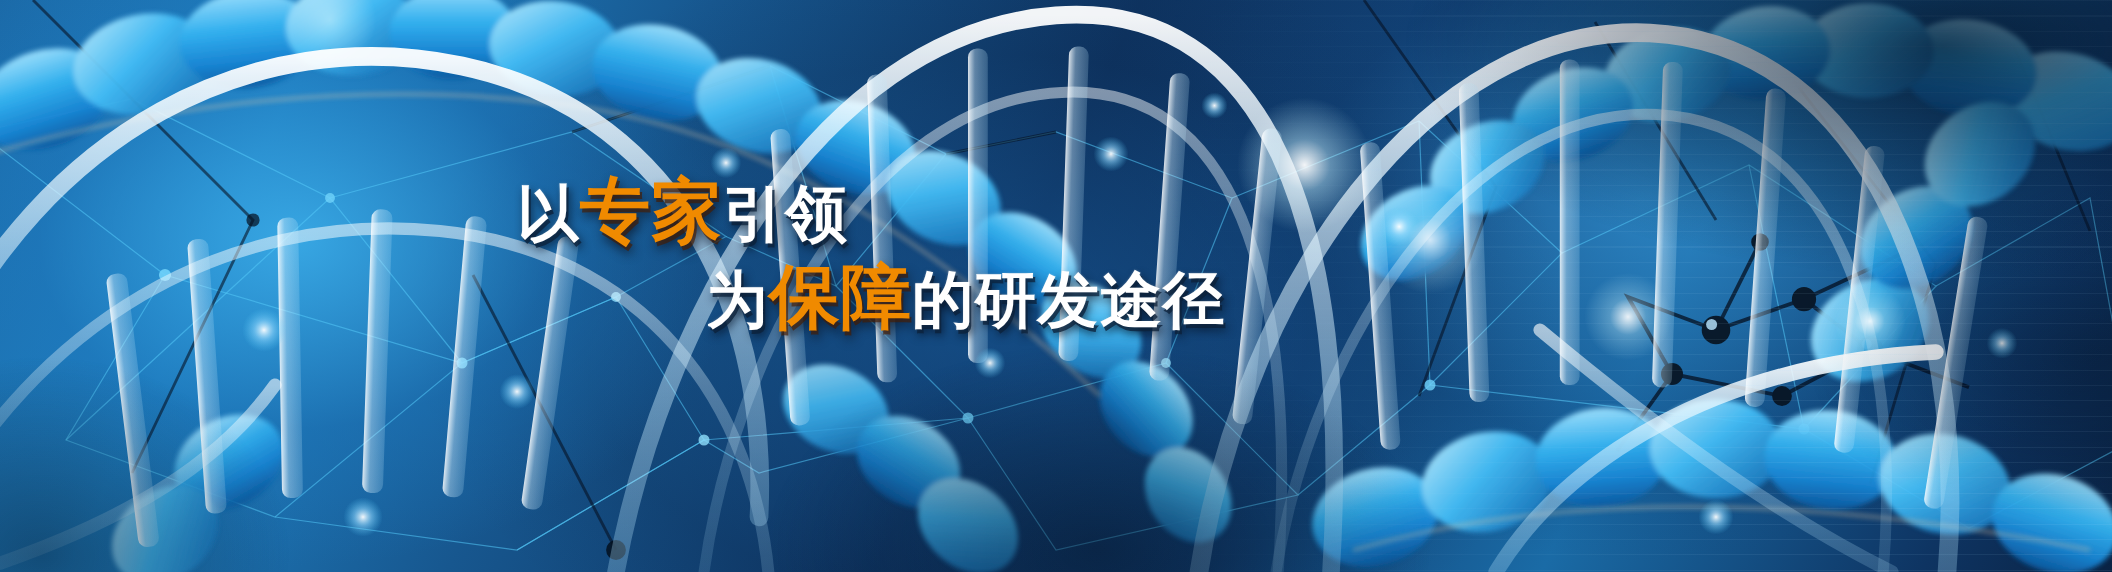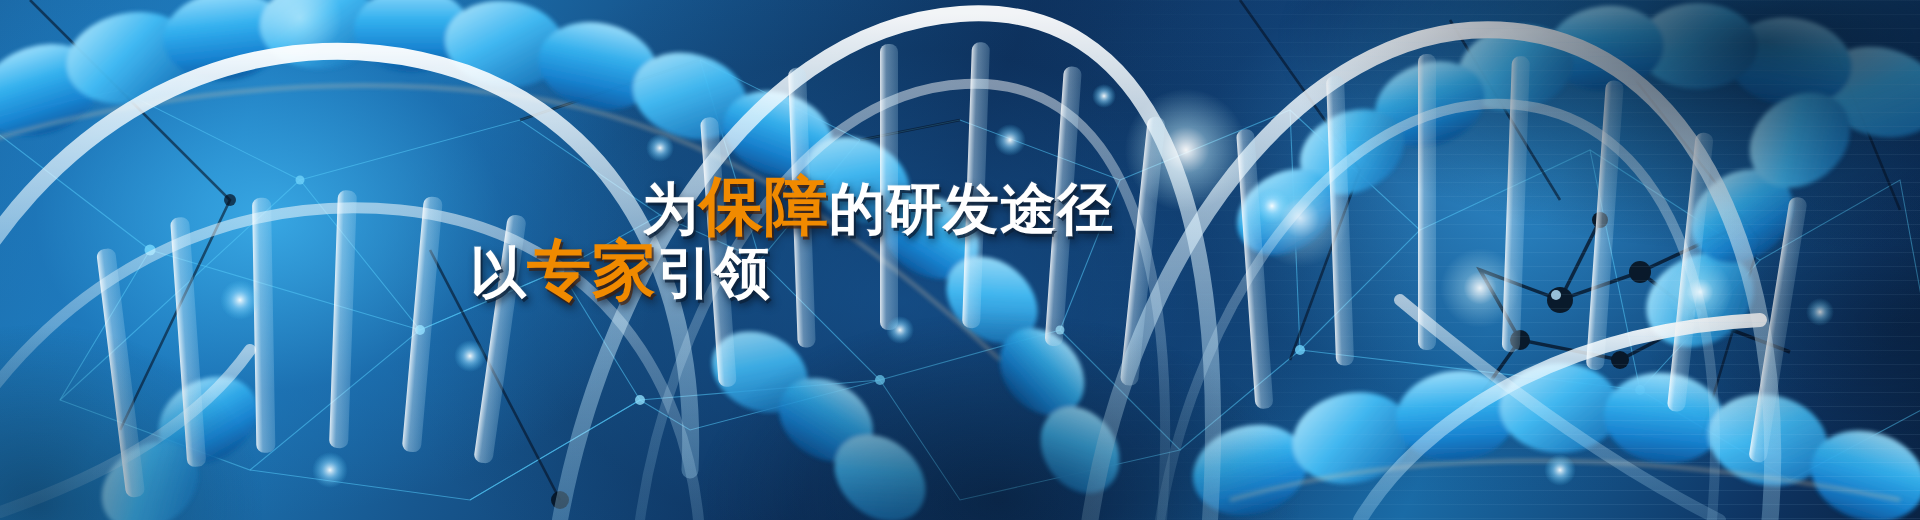--- a/index.html
+++ b/index.html
@@ -309,17 +309,17 @@
         <circle cx="900" cy="330" r="14" fill="url(#gDot)"></circle>
       </g>
     </svg>
   </div>
 
   <div class="layer" id="bg-scanlines"></div>
   <div class="layer" id="bg-vignette"></div>
   <div class="layer" id="bg-bloom"></div>
 
   <div id="headline">
+    <div class="hl-line" id="hl-line-1"><span>以</span><span class="hl-accent">专家</span><span>引领</span></div>
     <div class="hl-line" id="hl-line-2"><span>为</span><span class="hl-accent">保障</span><span>的研发途径</span></div>
-    <div class="hl-line" id="hl-line-1"><span>以</span><span class="hl-accent">专家</span><span>引领</span></div>
   </div>
 
 </div>
 
 </body></html>

